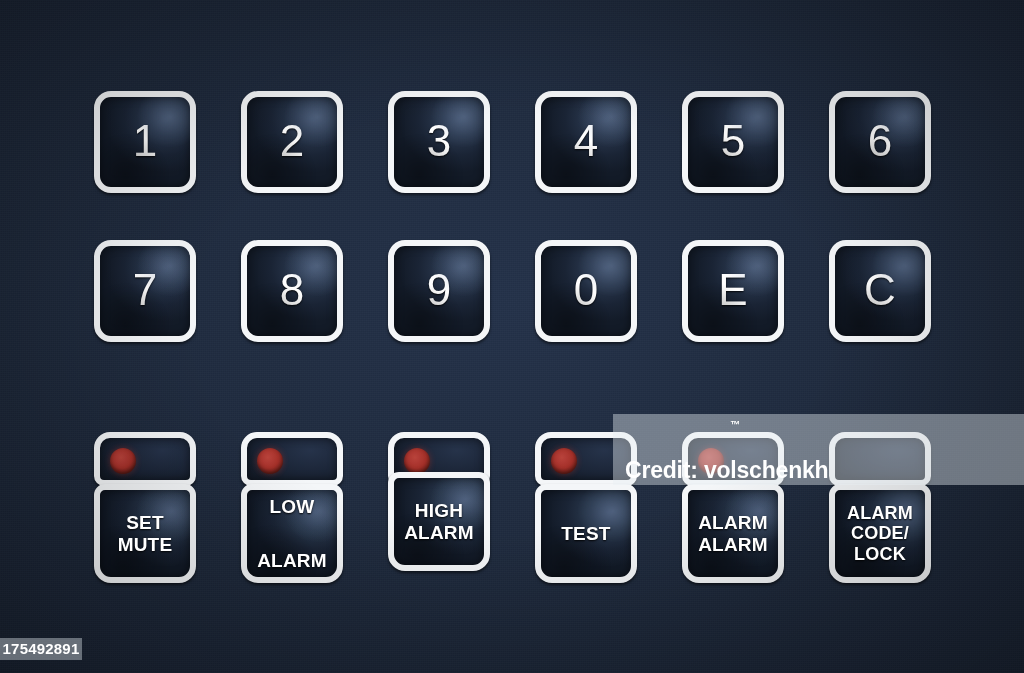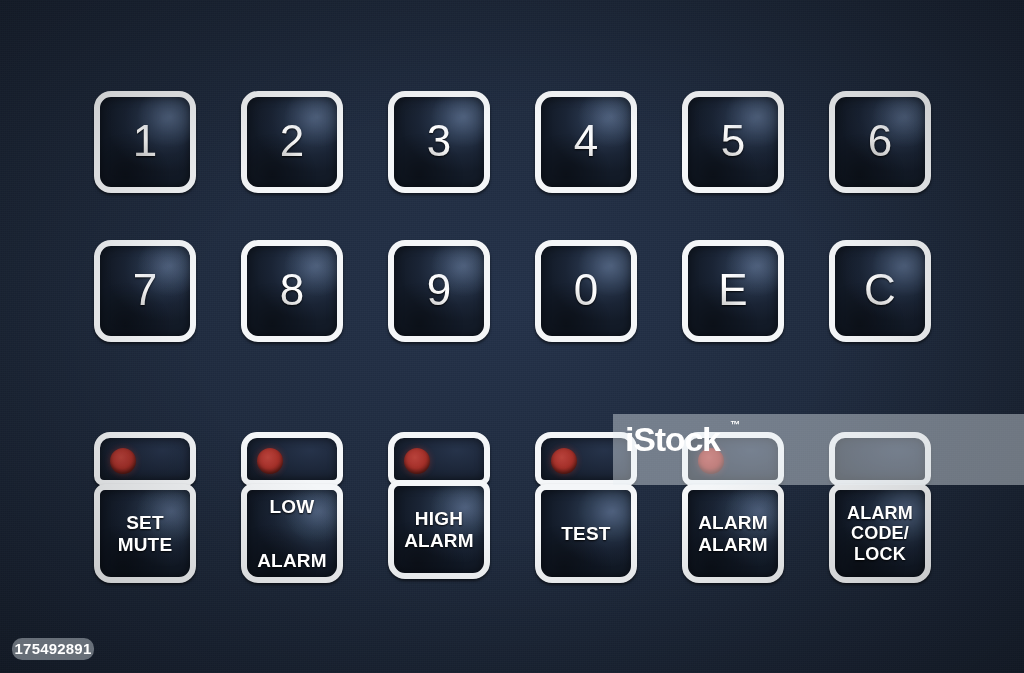--- a/index.html
+++ b/index.html
@@ -252,21 +252,21 @@
       <div class="fbtn" style="top:52px; height:99px;gap:32px;">
         <span class="fline">LOW</span>
         <span class="fline">ALARM</span>
       </div>
     </div>
 
     <div class="fkey" style="left:388px; top:432px; width:102px; height:151px;">
       <div class="led-panel" style="height:54px;">
         <div class="led" style="left:10px; top:10px;"></div>
       </div>
-      <div class="fbtn" style="top:48px; height:99px;">
+      <div class="fbtn" style="top:40px; height:99px;">
         <span class="fline">HIGH</span>
         <span class="fline">ALARM</span>
       </div>
     </div>
 
     <div class="fkey" style="left:535px; top:432px; width:102px; height:151px;">
       <div class="led-panel" style="height:54px;">
         <div class="led" style="left:10px; top:10px;"></div>
       </div>
       <div class="fbtn" style="top:52px; height:99px;">
@@ -291,19 +291,19 @@
         <span class="fline" style="font-size:18px;">CODE/</span>
         <span class="fline" style="font-size:18px;">LOCK</span>
       </div>
     </div>
 
   </div>
 
   <div id="panel-vignette"></div>
 
   <div id="watermark" style="left:613px; top:414px; width:411px; height:71px;">
-    <span class="wm-logo" style="left:12px; top:8px;">iStock</span>
     <span class="wm-tm" style="left:117px; top:6px;">™</span>
+    <span class="wm-credit" style="left:12px; top:45px;">Credit: volschenkh</span>
   </div>
 
-  <div id="asset-id" style="left:12px; top:638px; width:82px;border-radius:10px;">175492891</div>
+  <div id="asset-id" style="left:0px; top:638px; width:82px;">175492891</div>
 
 </div>
 
 </body></html>

